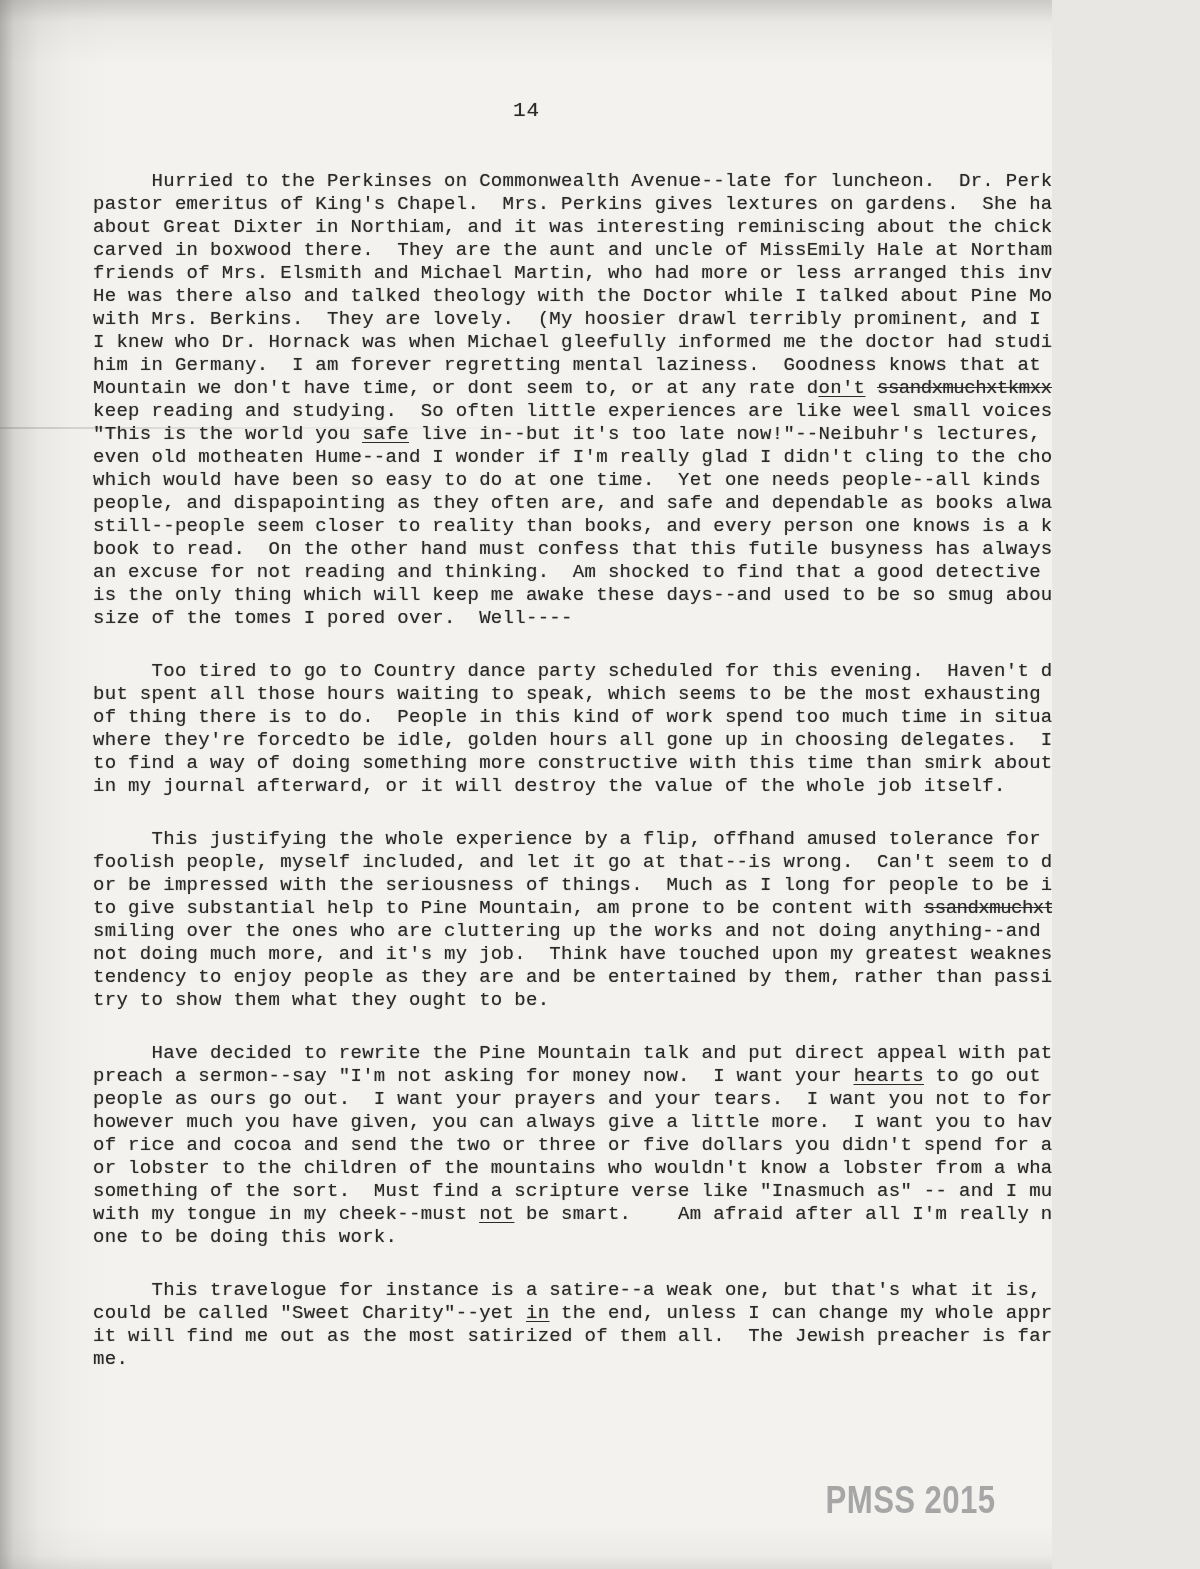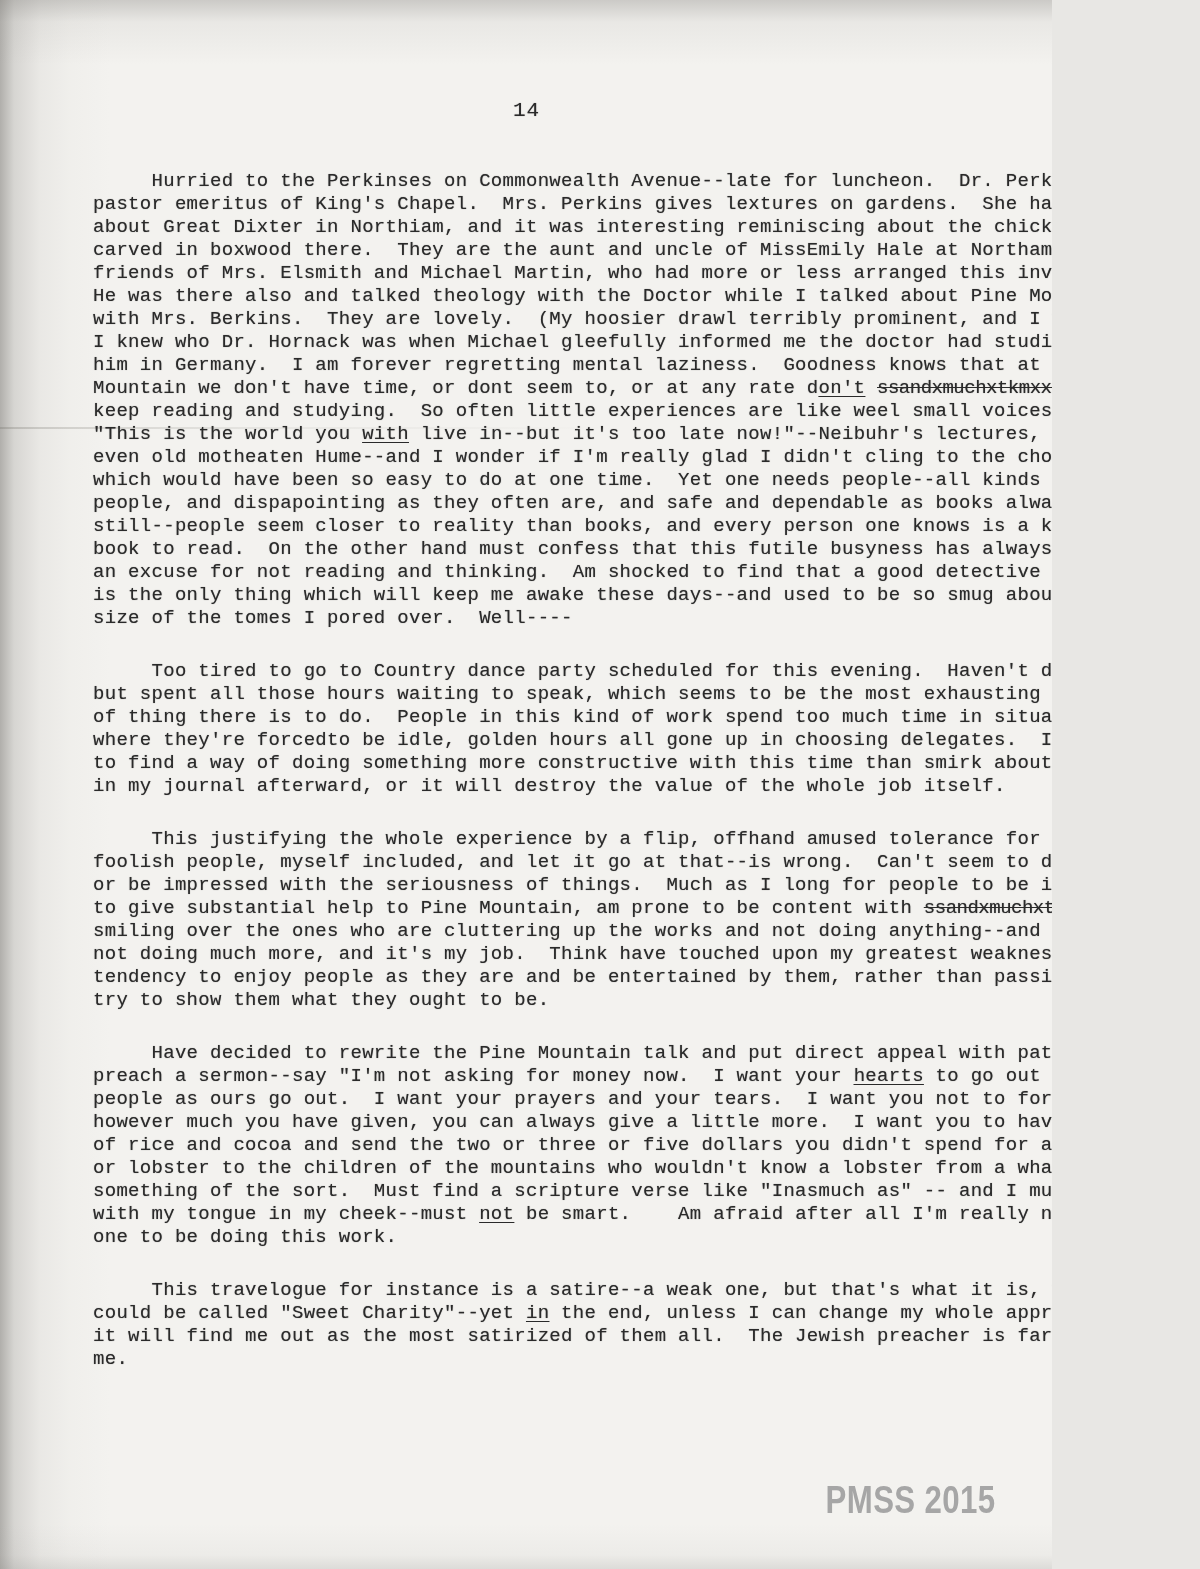--- a/index.html
+++ b/index.html
@@ -97,21 +97,21 @@
 pastor emeritus of King's Chapel.  Mrs. Perkins gives lextures on gardens.  She had written
 about Great Dixter in Northiam, and it was interesting reminiscing about the chickens
 carved in boxwood there.  They are the aunt and uncle of MissEmily Hale at Northampton,
 friends of Mrs. Elsmith and Michael Martin, who had more or less arranged this invitation.
 He was there also and talked theology with the Doctor while I talked about Pine Mountain
 with Mrs. Berkins.  They are lovely.  (My hoosier drawl terribly prominent, and I wished
 I knew who Dr. Hornack was when Michael gleefully informed me the doctor had studied with
 him in Germany.  I am forever regretting mental laziness.  Goodness knows that at Pine
 Mountain we don't have time, or dont seem to, or at any rate d</span><span class="underline">on't</span><span> </span><span class="strike">ssandxmuchxtkmxxx</span><span>
 keep reading and studying.  So often little experiences are like weel small voices saying
-"This is the world you </span><span class="underline">with</span><span> live in--but it's too late now!"--Neibuhr's lectures, Moffatt,
+"This is the world you </span><span class="underline">safe</span><span> live in--but it's too late now!"--Neibuhr's lectures, Moffatt,
 even old motheaten Hume--and I wonder if I'm really glad I didn't cling to the choisters,
 which would have been so easy to do at one time.  Yet one needs people--all kinds of
 people, and dispapointing as they often are, and safe and dependable as books always are--
 still--people seem closer to reality than books, and every person one knows is a kind of
 book to read.  On the other hand must confess that this futile busyness has always been
 an excuse for not reading and thinking.  Am shocked to find that a good detective story
 is the only thing which will keep me awake these days--and used to be so smug about the
 size of the tomes I pored over.  Well----</span></div><div class="paragraph"><span>     Too tired to go to Country dance party scheduled for this evening.  Haven't done much-
 but spent all those hours waiting to speak, which seems to be the most exhausting kind
 of thing there is to do.  People in this kind of work spend too much time in situations

